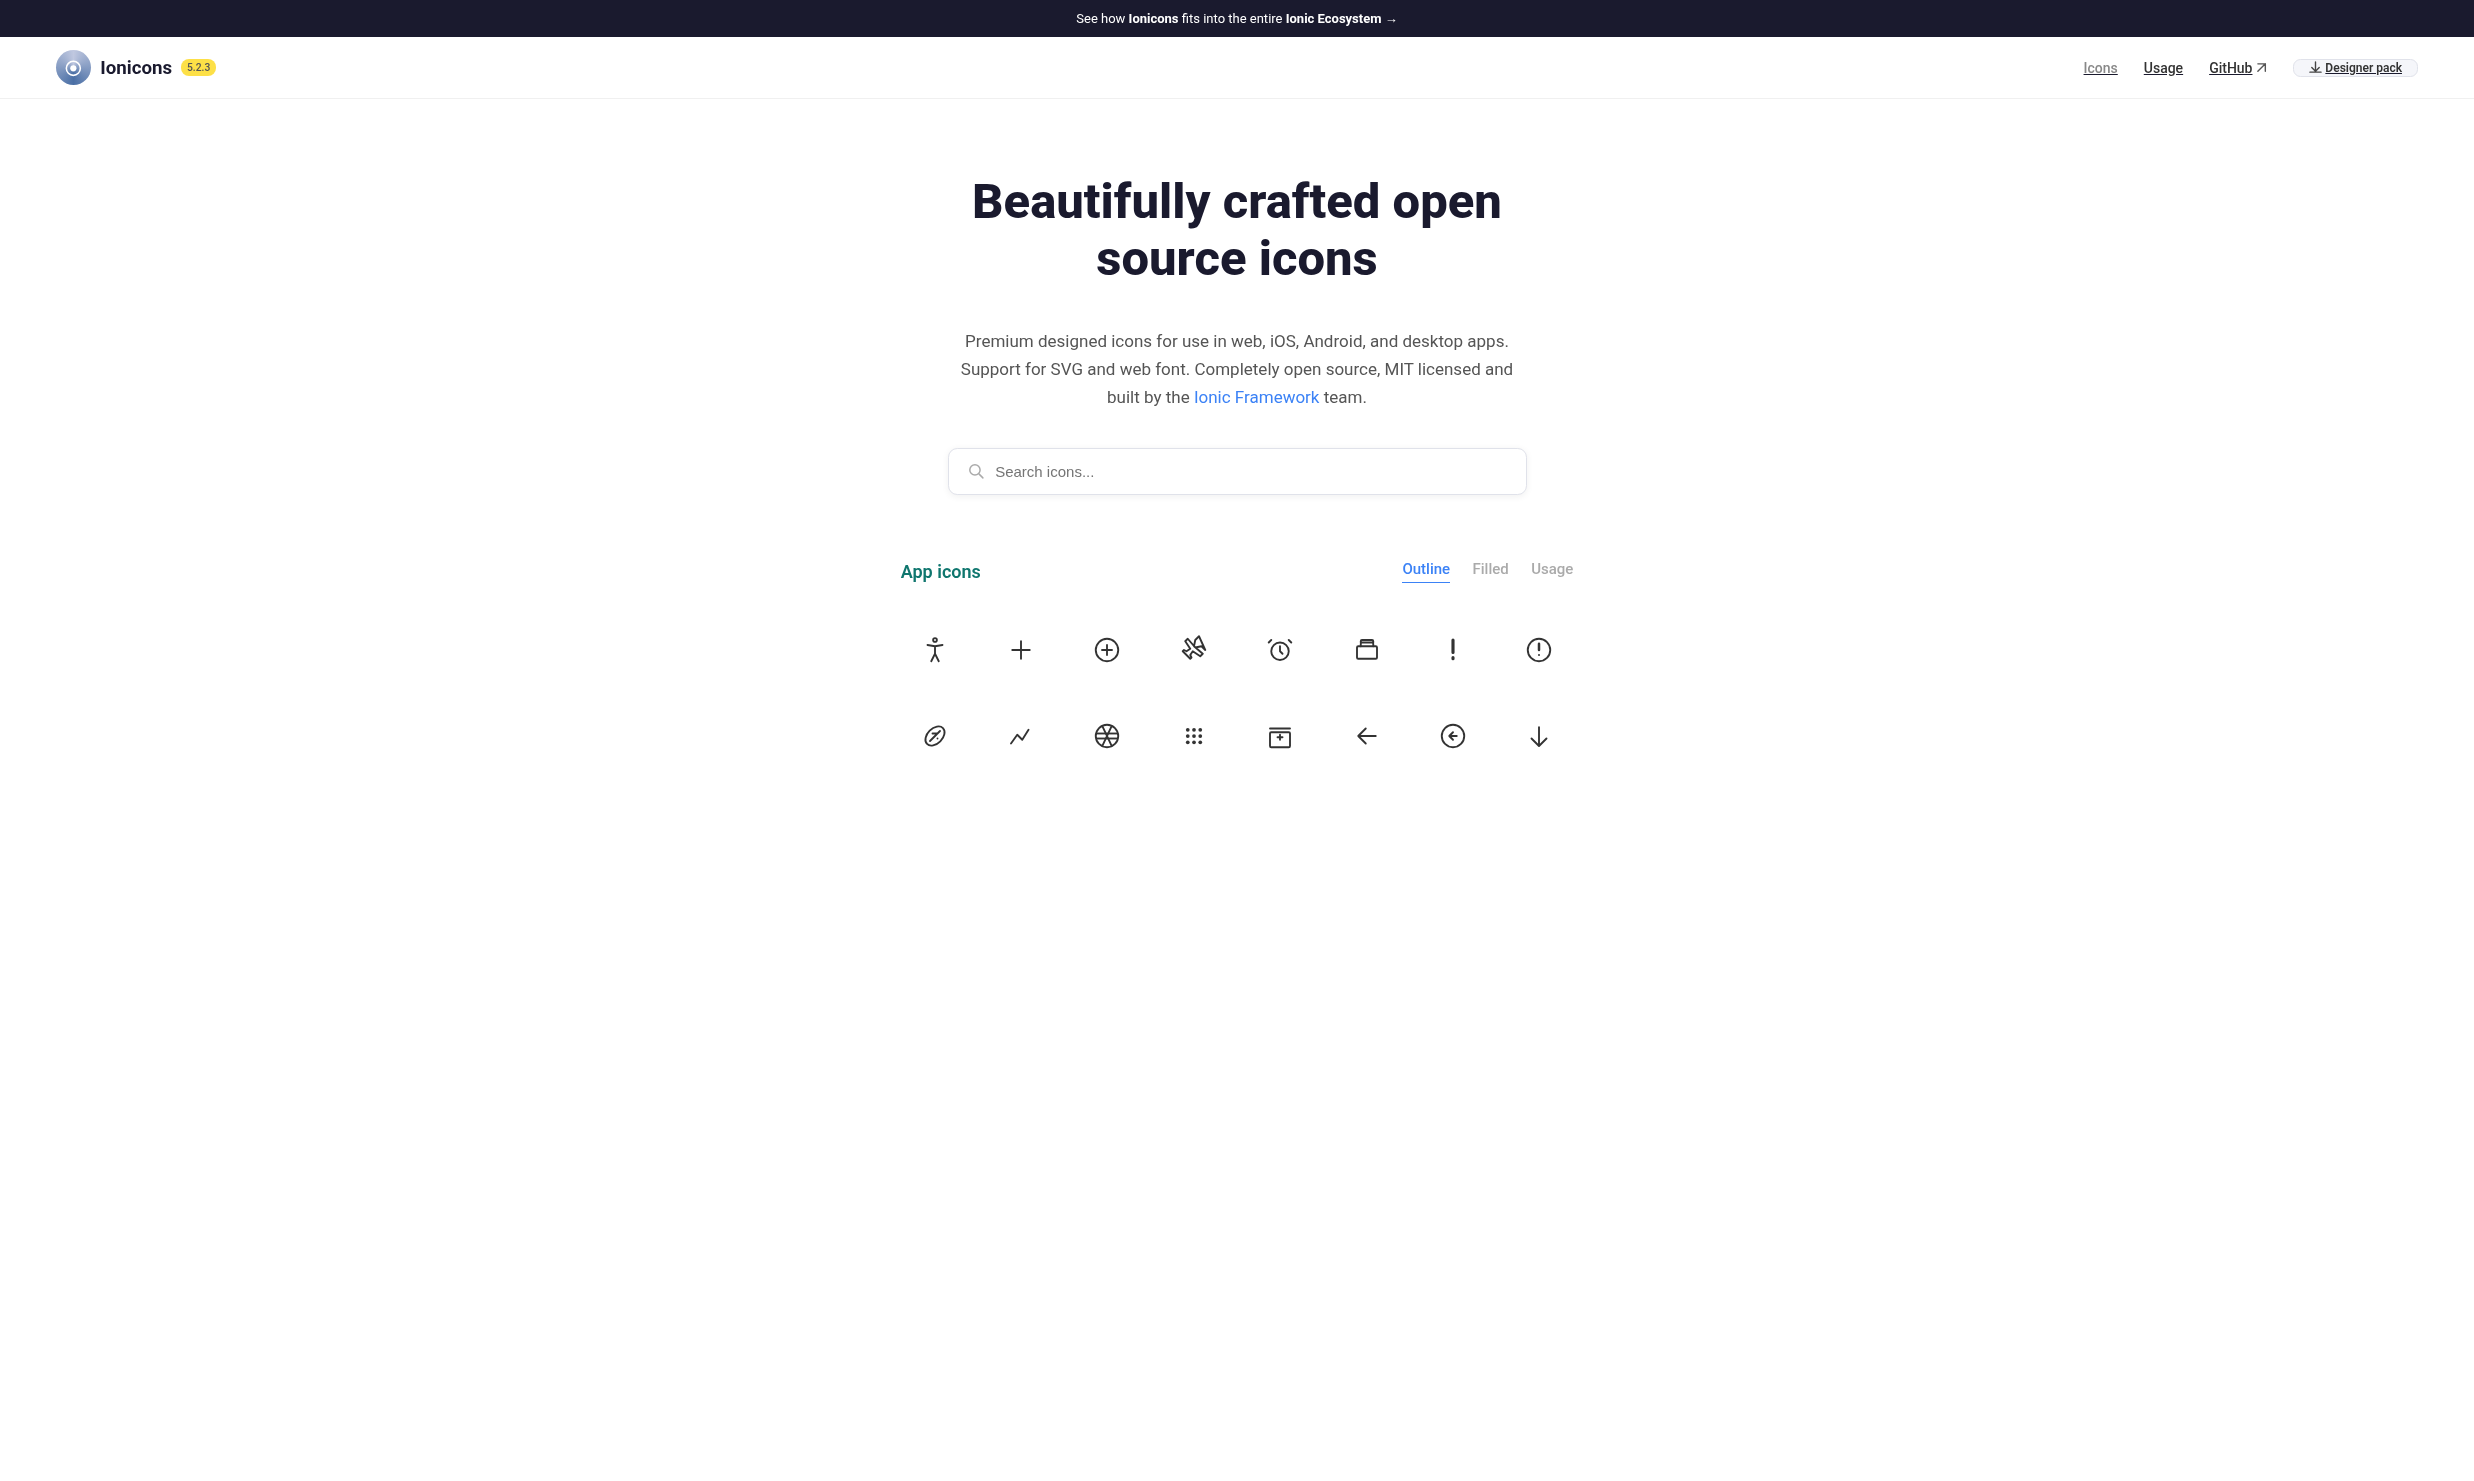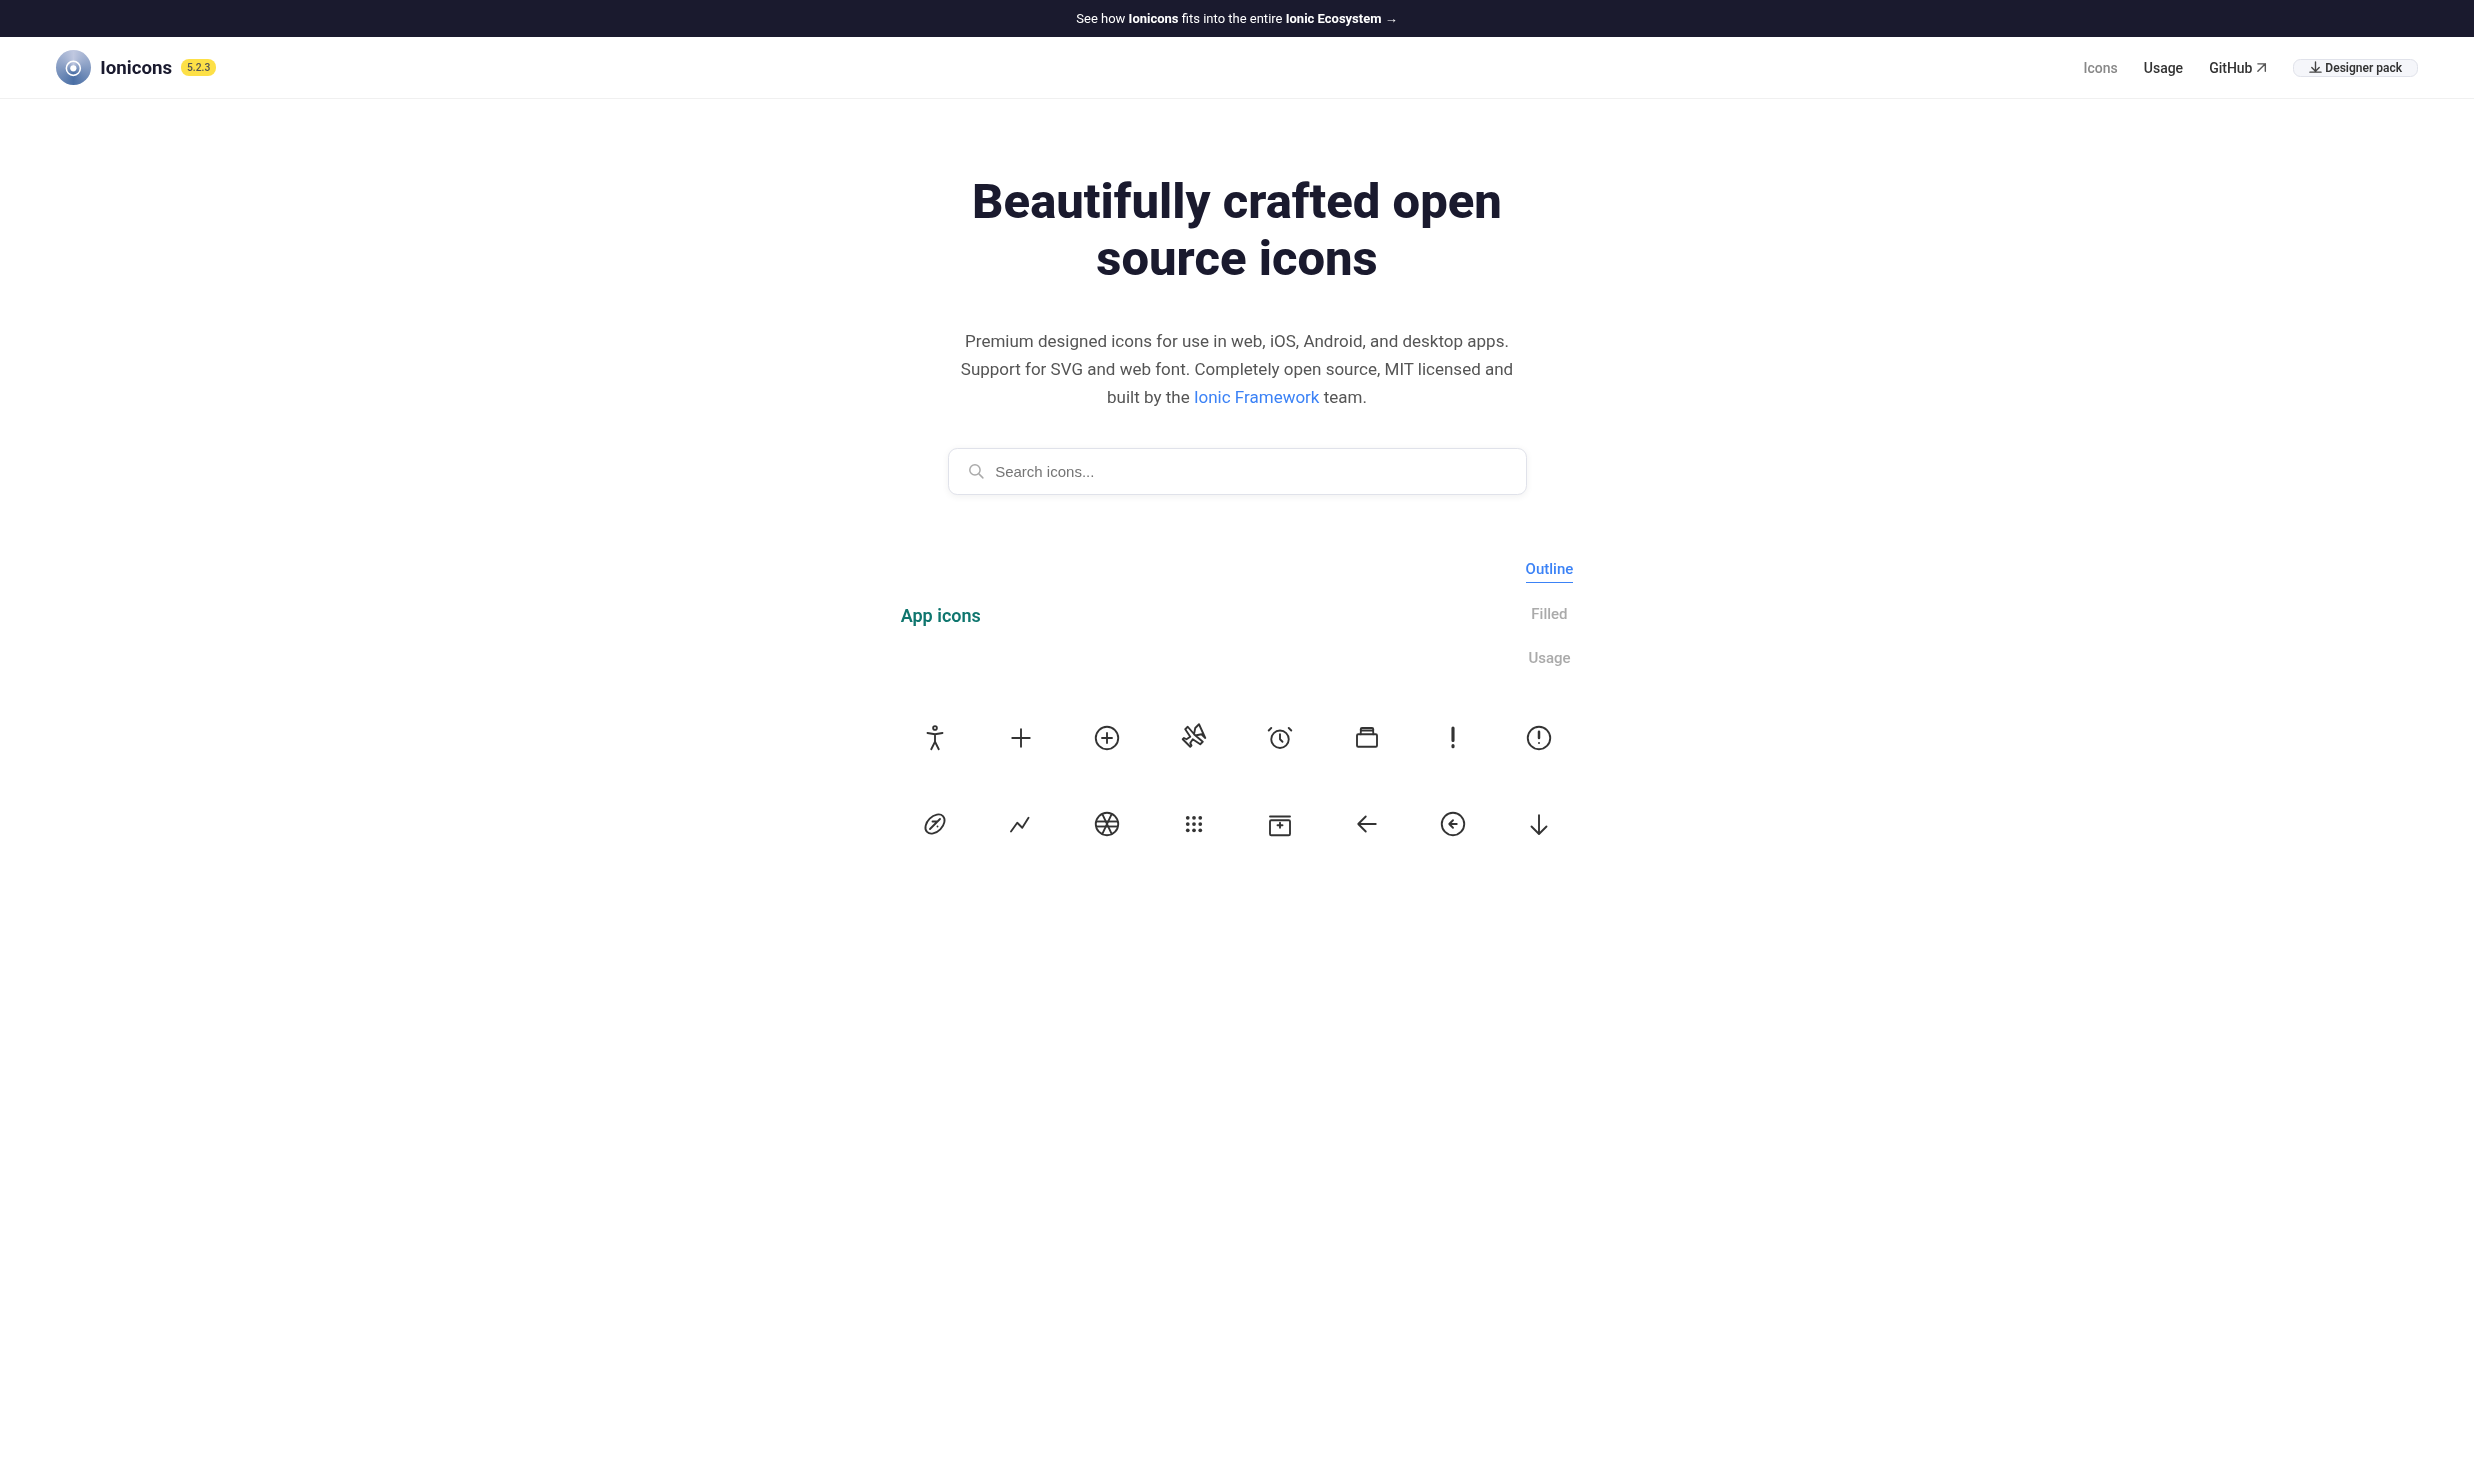--- a/index.html
+++ b/index.html
@@ -55,20 +55,21 @@
       color: #555;
       font-size: 10.3px;
       padding: 1.9px 5.6px;
       border-radius: 8px;
       font-weight: 500;
     }
     .navbar-links {
       display: flex;
       align-items: center;
       gap: 26px;
+      text-decoration: underline;
     }
     .nav-link {
       font-size: 14px;
       color: #888;
       text-decoration: none;
       font-weight: 500;
     }
     .nav-link.active { color: #888; }
     .nav-link-github {
       display: flex;
@@ -162,21 +163,20 @@
     }
     .section-title {
       font-size: 18px;
       font-weight: 600;
       color: #0f766e;
     }
     .style-tabs {
       display: flex;
       gap: 22.4px;
       align-items: center;
-      flex-direction: column;
     }
     .style-tab {
       font-size: 15px;
       font-weight: 500;
       color: #aaa;
       cursor: pointer;
       padding-bottom: 3.7px;
       text-decoration: none;
     }
     .style-tab.active {

